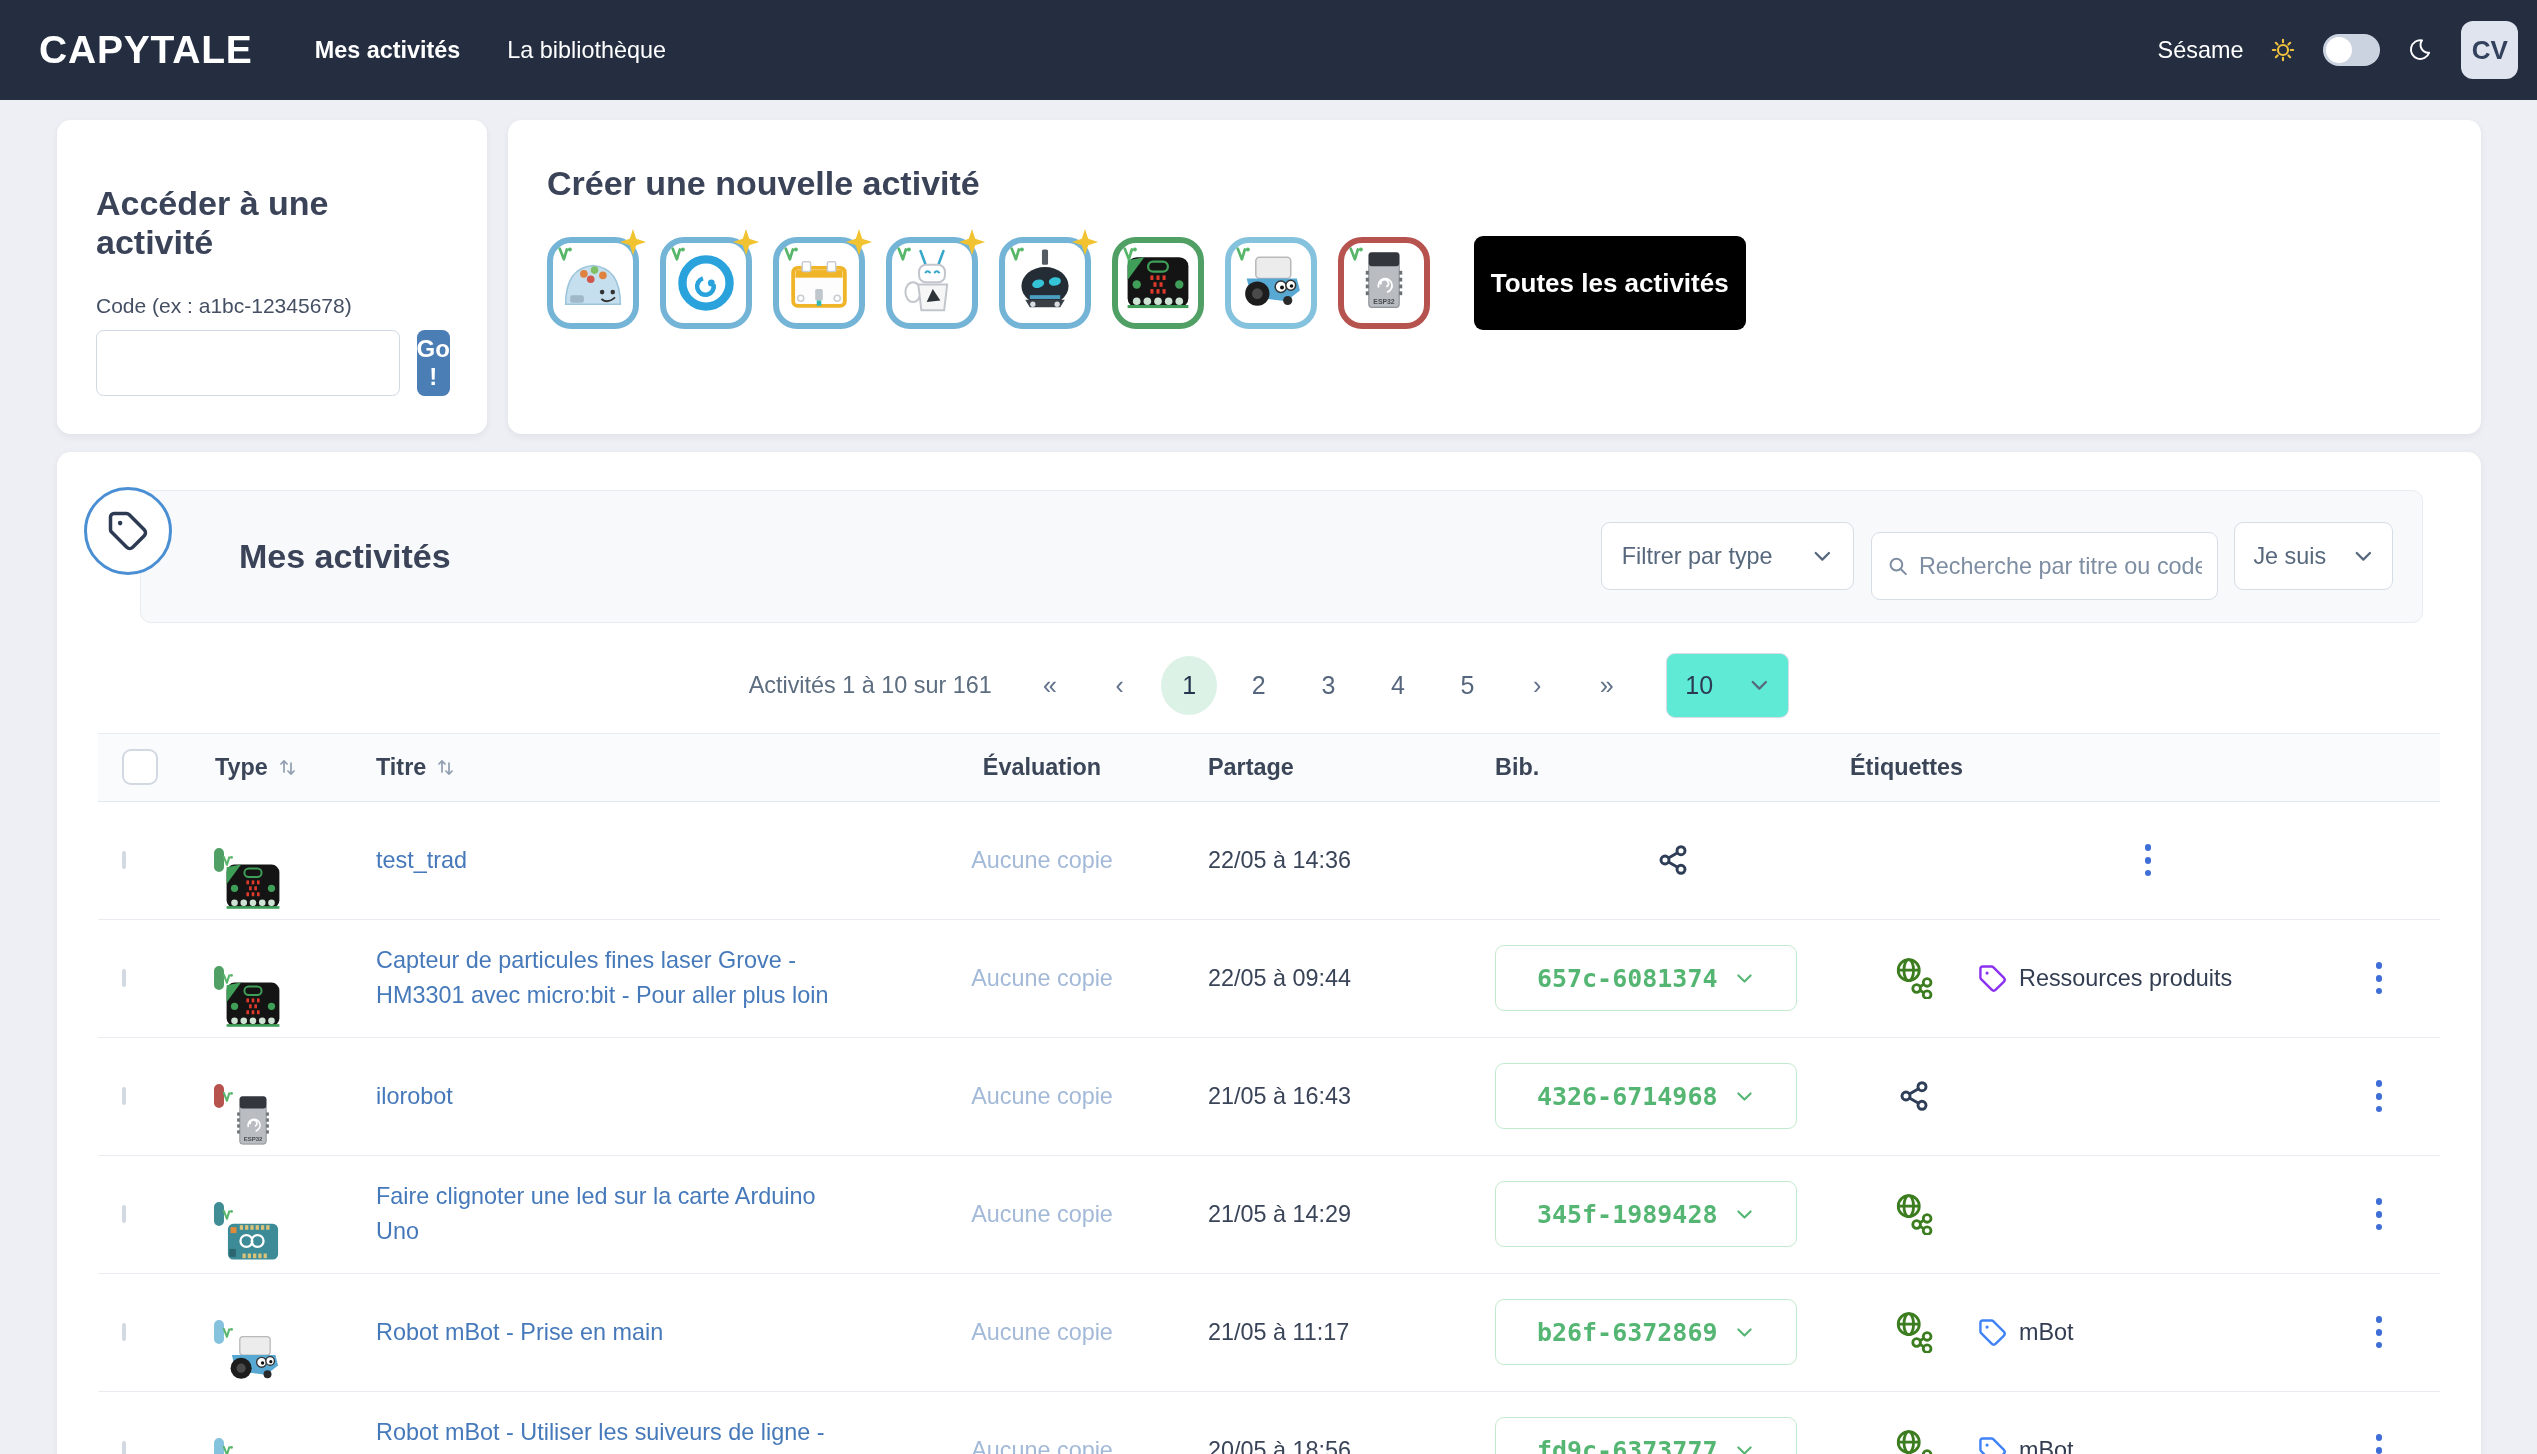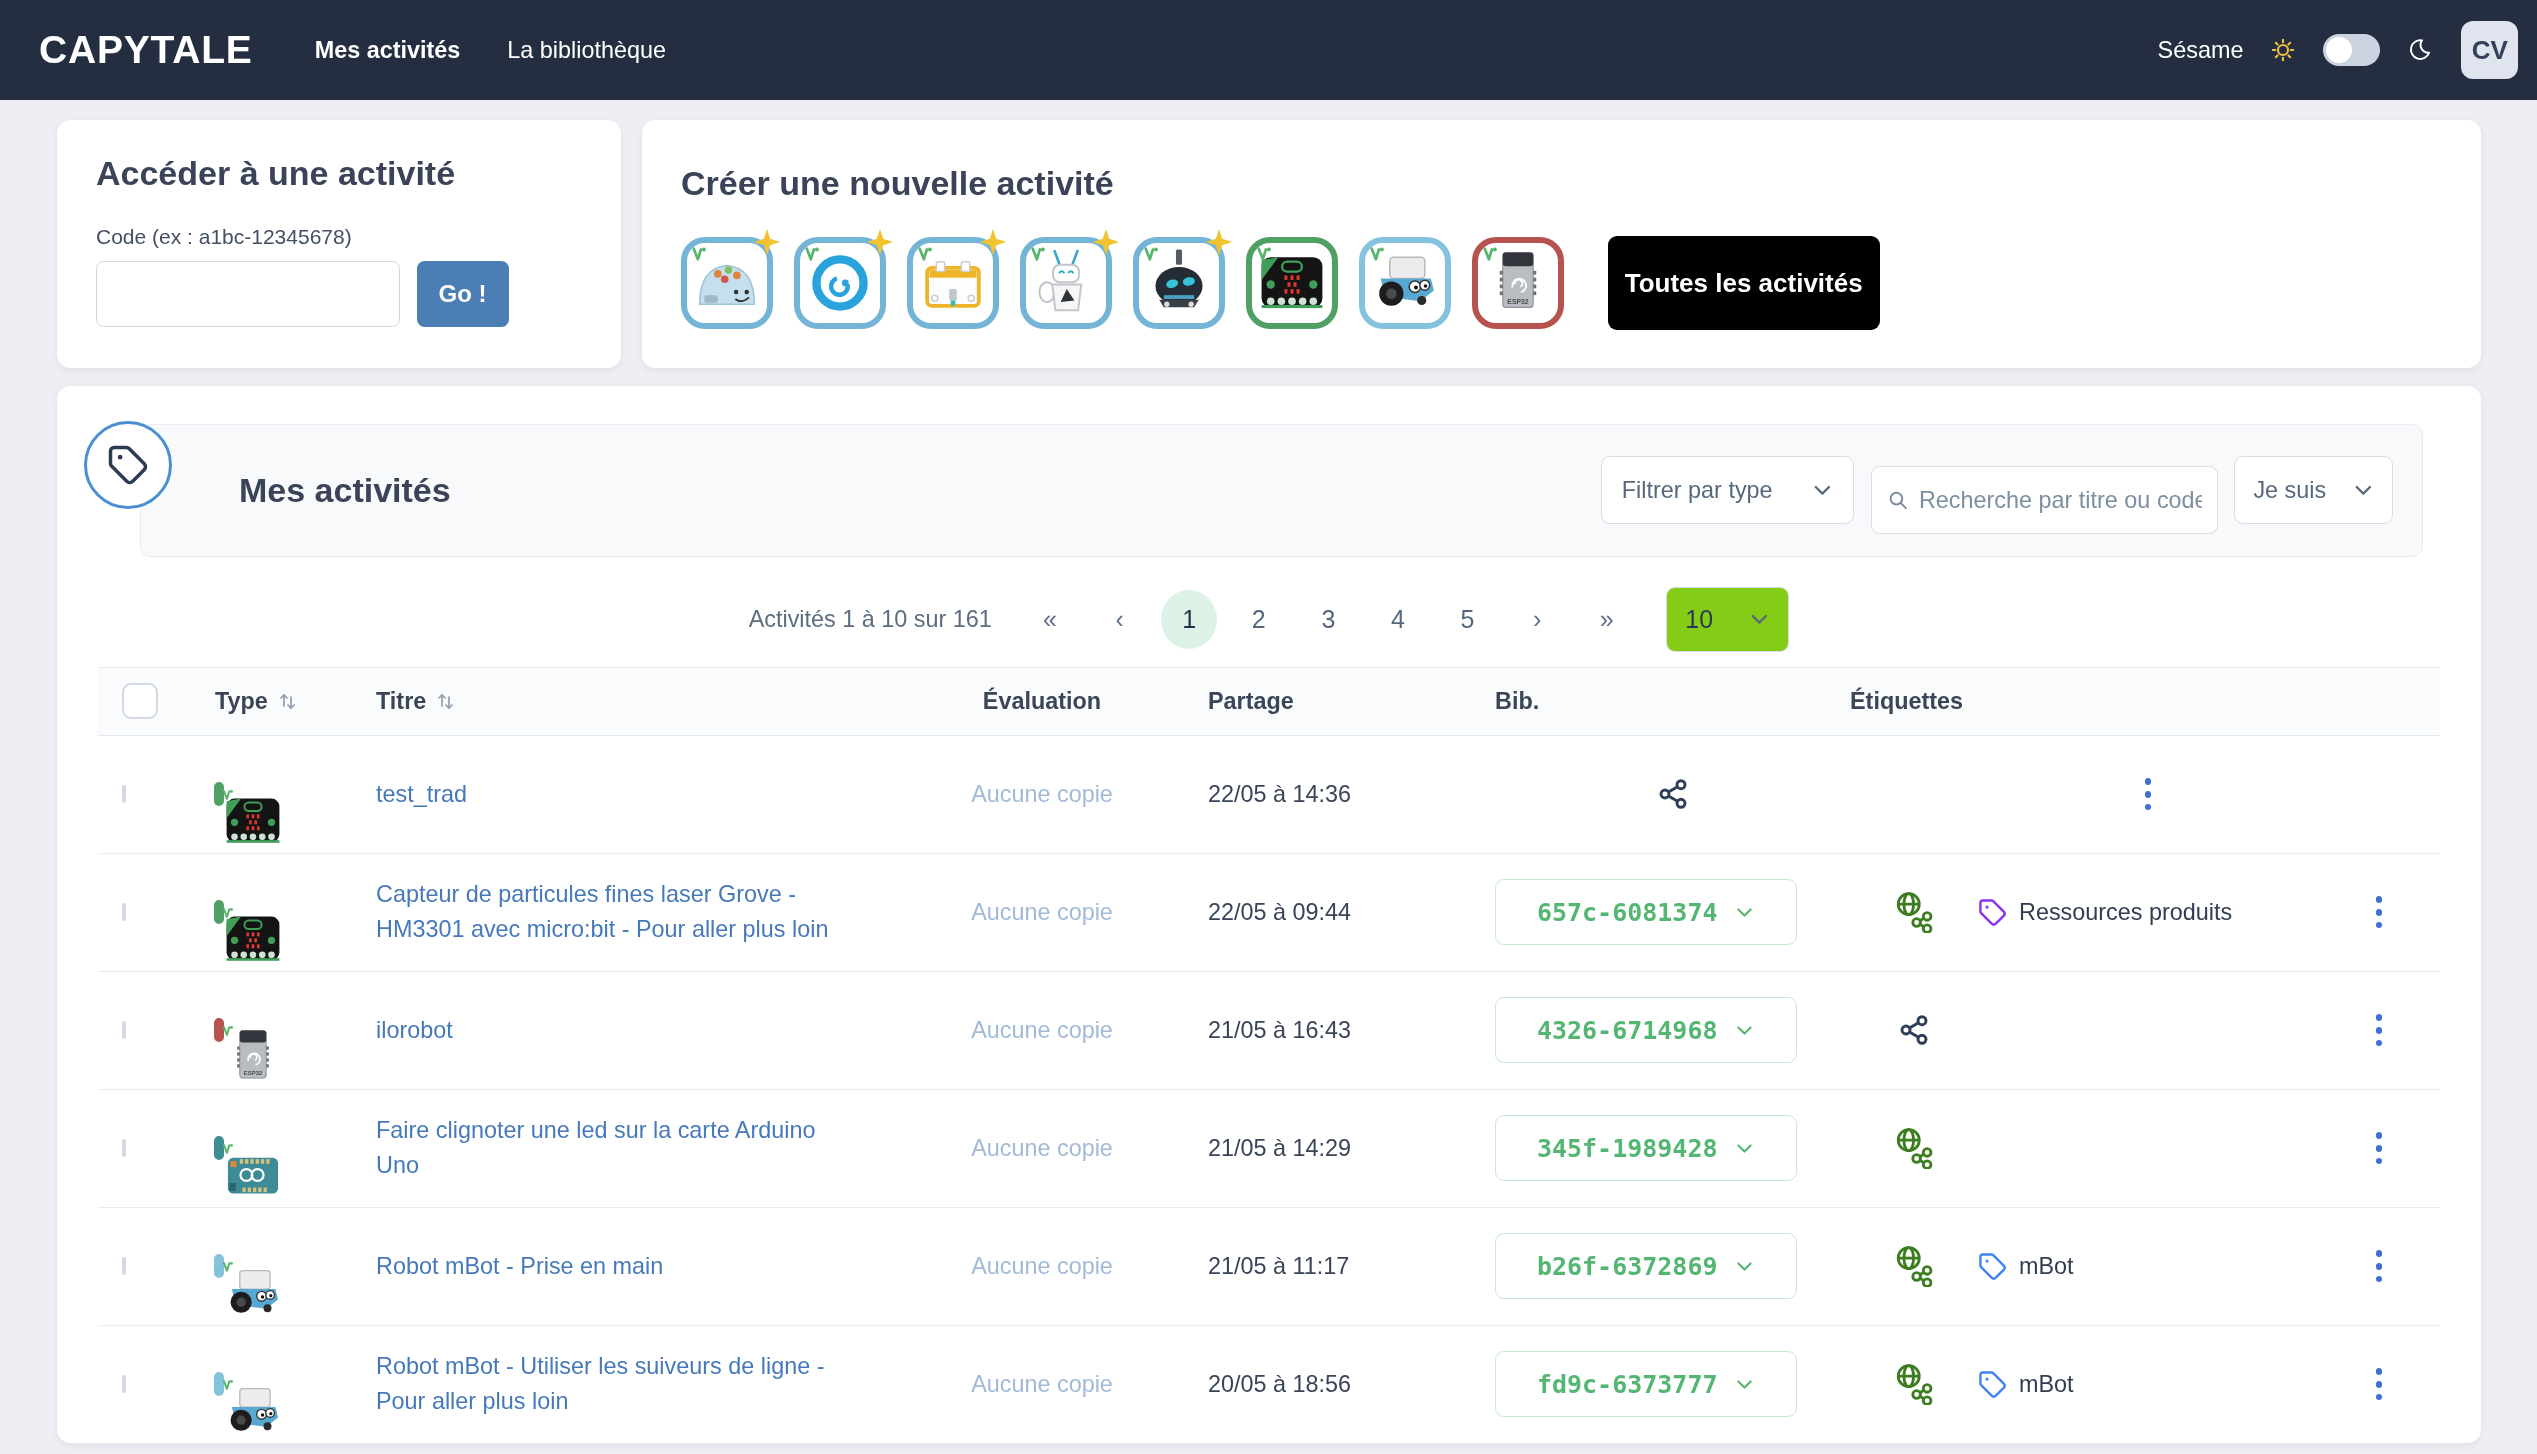--- a/index.html
+++ b/index.html
@@ -20,21 +20,21 @@
     border-radius:50%; background:#fff; }
   .avatar { width:57px; height:58px; border-radius:12px; background:#dfe4ee;
     color:#33415c; font-size:26px; font-weight:700; display:flex; align-items:center;
     justify-content:center; }
 
   
   .page { padding:20.4px 57px 0; }
   .cards-row { display:flex; gap:21px; }
   .card { background:#fff; border-radius:13.6px; box-shadow:0 2.3px 7.6px rgba(30,40,60,.06); }
 
-  .access-card { width:564px; padding:34px 39px 38px; flex:none; }
+  .access-card { width:430px; padding:64px 39px 38px; flex:none; }
   .card-title { font-size:34px; font-weight:700; color:#3a4358; }
   .code-label { font-size:21px; color:#444f63; margin:32px 0 12px; }
   .code-row { display:flex; gap:16.6px; align-items:stretch; }
   .code-input { width:304px; height:66px; border:1.5px solid #cfd8e3; border-radius:7.6px;
     font-size:22.7px; padding:0 16.6px; color:#3a4458; outline:none; background:#fff; }
   .go-btn { width:92px; height:66px; background:#4b7eb4; color:#fff; border:none;
     border-radius:7.6px; font-size:24px; font-weight:700; cursor:pointer;
     font-family:"Liberation Sans", sans-serif; }
 
   .create-card { flex:1; padding:44px 39px 38px; }
@@ -71,21 +71,21 @@
 
   .pagination { margin-top:30px; display:flex; align-items:center; justify-content:center;
     gap:13.6px; font-size:23.4px; color:#5d6d80; }
   .pg-summary { margin-right:16.6px; color:#5d6d80; }
   .pg-btn { width:56px; height:59px; display:flex; align-items:center; justify-content:center;
     border-radius:50%; cursor:pointer; color:#62738a; font-size:25px; }
   .pg-btn.num { color:#55667d; }
   .pg-btn.active { background:#ddf2e6; color:#24344d; font-weight:400; }
   .pg-size { margin-left:18px; width:123px; height:65px; border:1.5px solid #d7dde6;
     border-radius:9px; display:flex; align-items:center; justify-content:space-between;
-    padding:0 18px; color:#2b3a52; font-size:25px; cursor:pointer; background:#84cc16; }
+    padding:0 18px; color:#2b3a52; font-size:25px; cursor:pointer; background:#5eead4; }
 
   
   .table { margin-top:15px; }
   .thead, .trow { display:grid;
     grid-template-columns:87px 155px 536px 332px 287px 355px 128px 340px 122px;
     align-items:center; }
   .thead { height:69px; border-top:0.8px solid #e9edf2; border-bottom:0.8px solid #e3e8ee;
     background:#fafbfc; font-weight:700; font-size:23.4px; color:#3a4558; }
   .th { display:flex; align-items:center; gap:9px; height:100%; }
   .th-type { padding-left:30px; }

